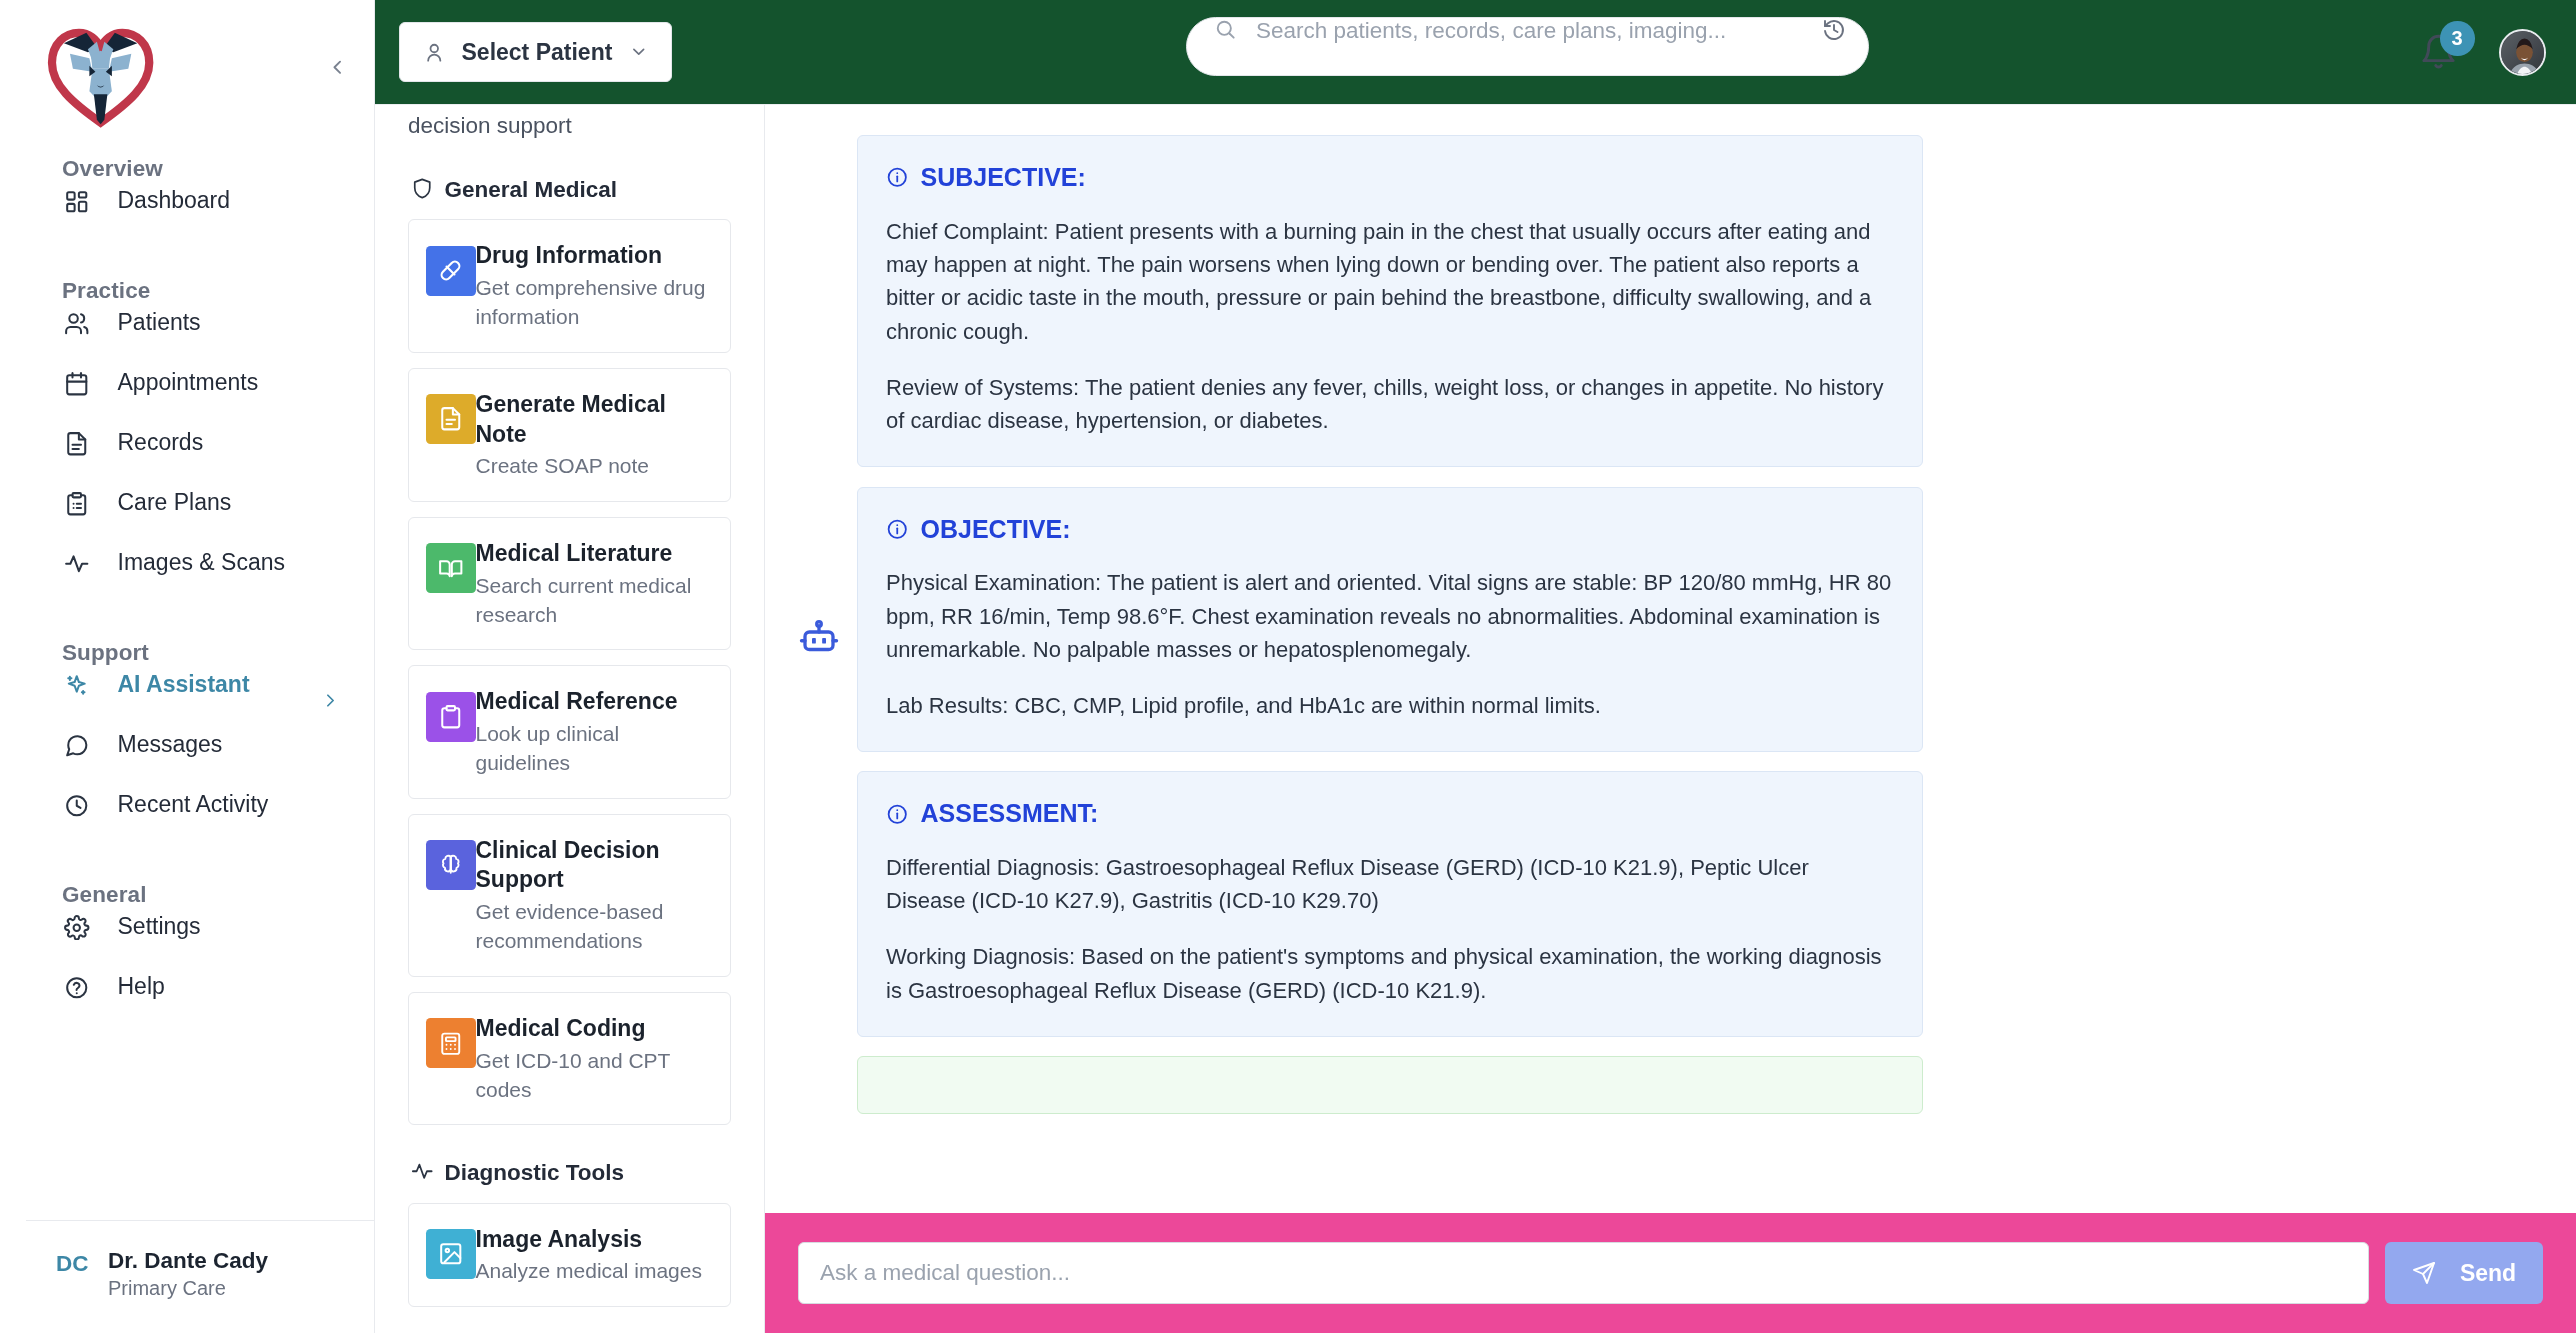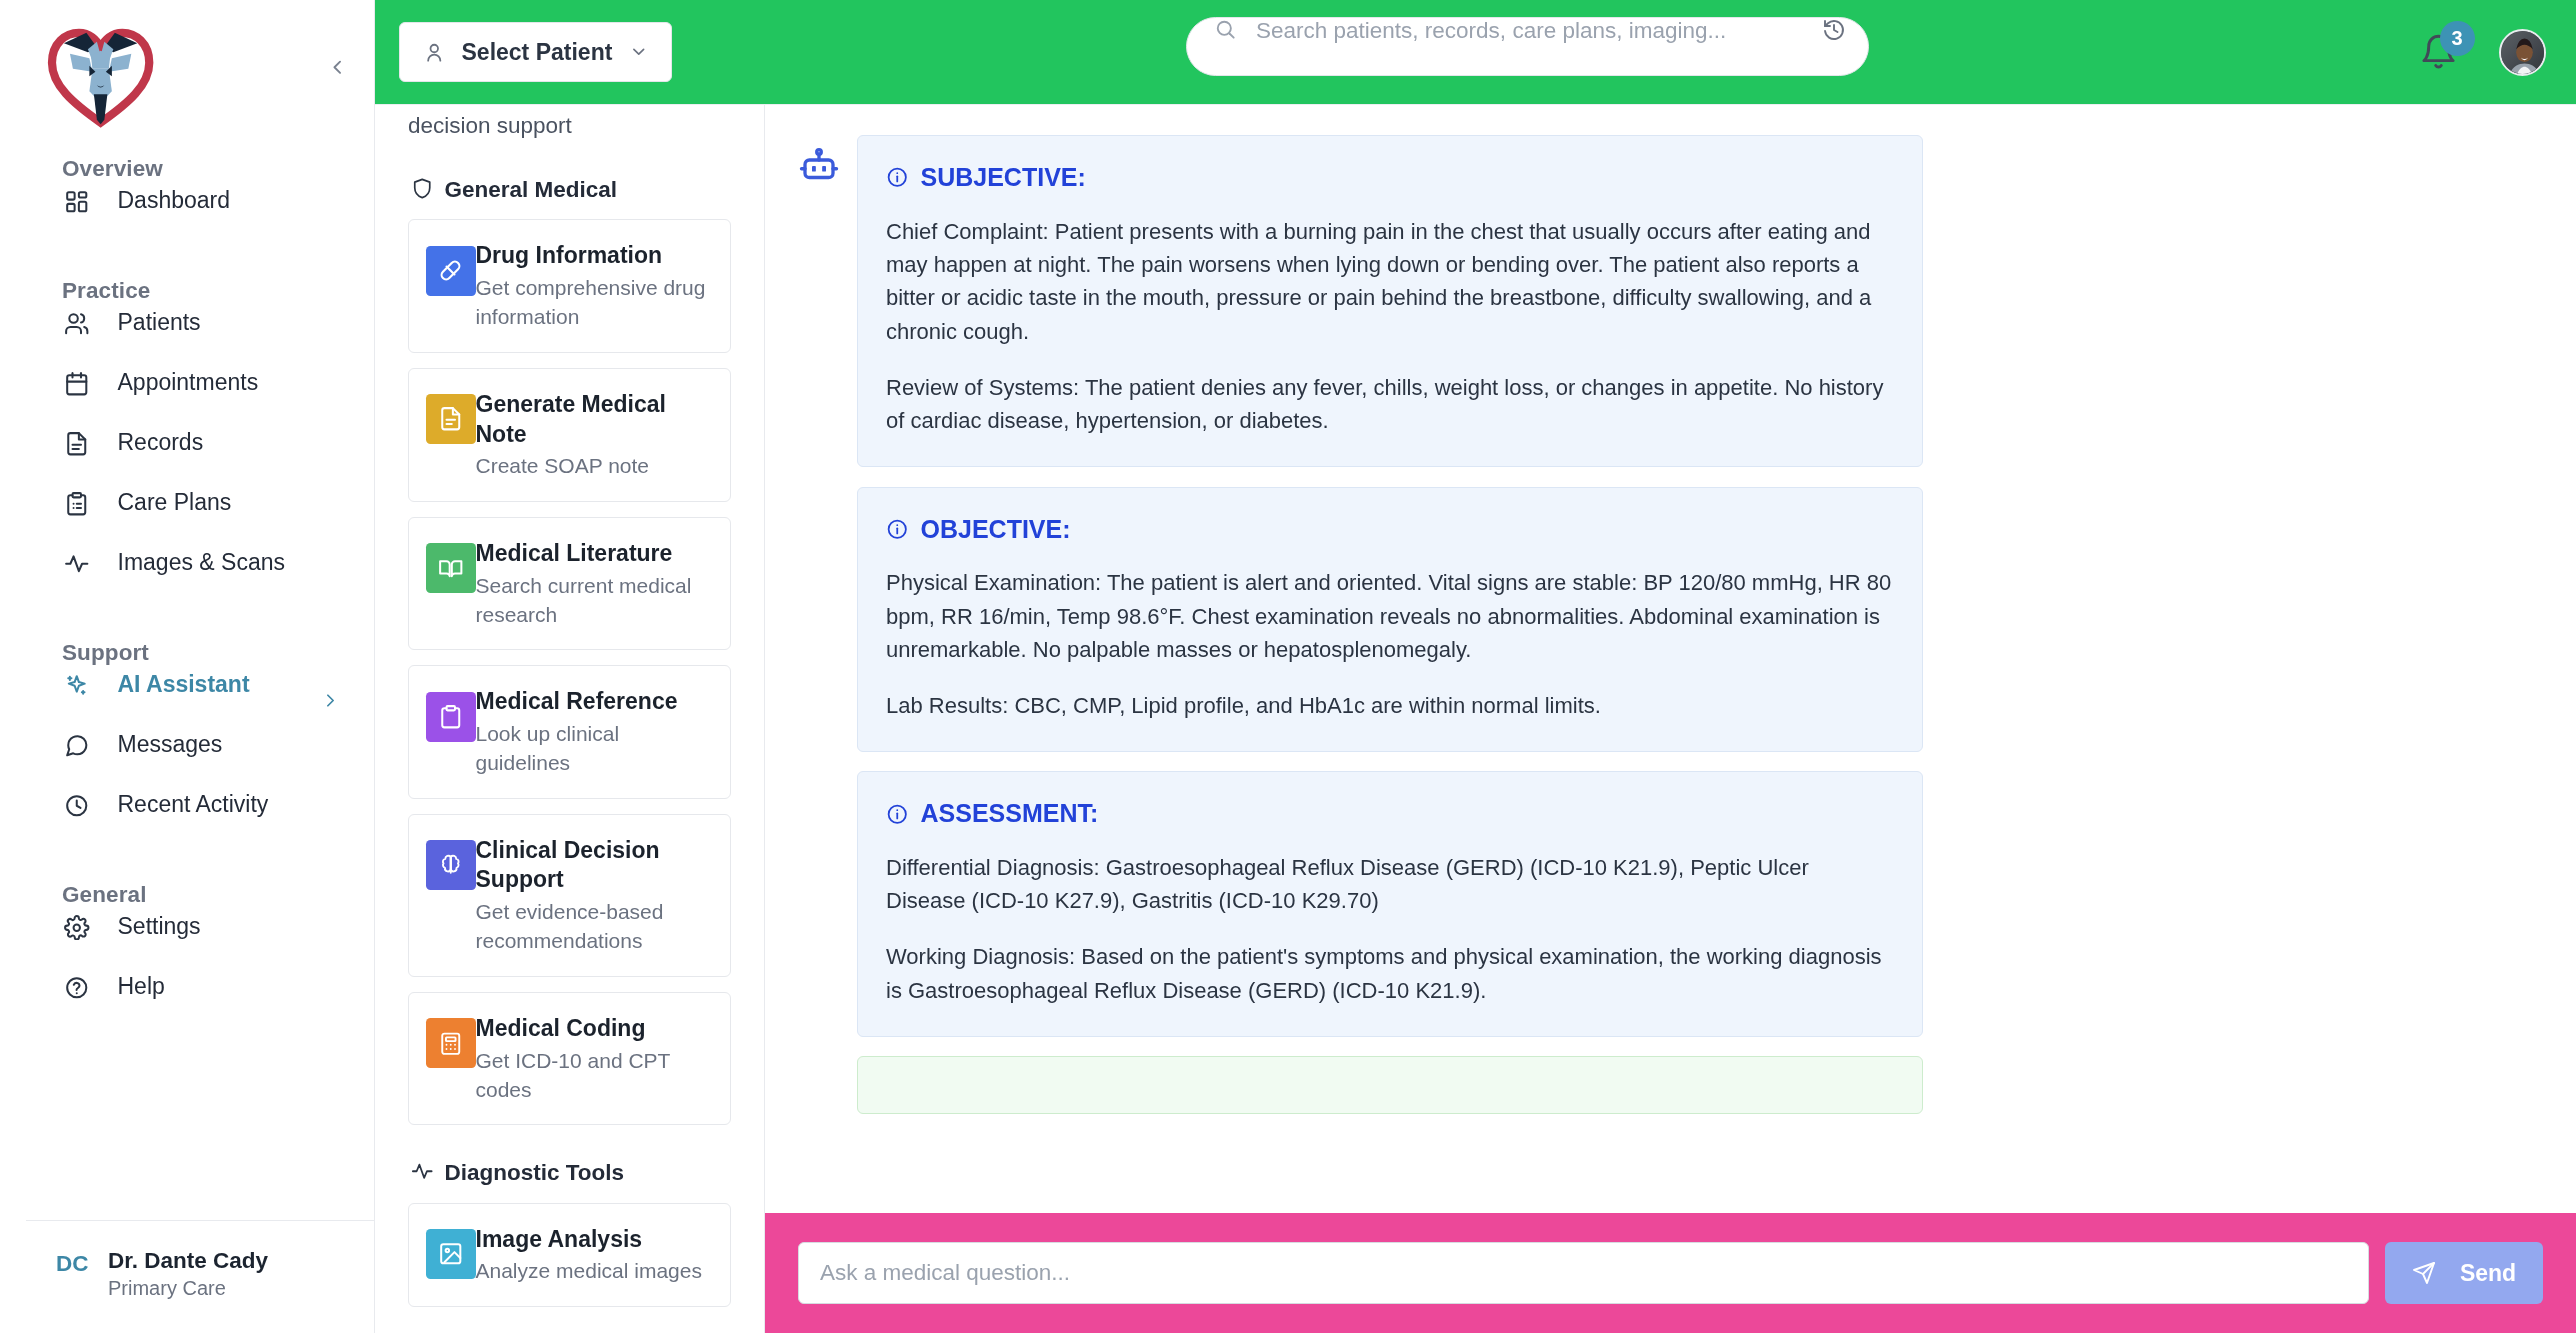--- a/index.html
+++ b/index.html
@@ -49,21 +49,21 @@
     display: flex; align-items: flex-start; gap: 19.5px;
   }
   .user-initials { color: #3d87a6; font-size: 22.5px; font-weight: 600; padding-top: 4.5px; }
   .user-name { font-size: 22.5px; font-weight: 700; color: #1c2430; line-height: 1.25; }
   .user-role { font-size: 20px; color: #6b7280; line-height: 1.35; }
 
   
   .main { flex: 1 1 auto; position: relative; height: 1333px; }
   .topbar {
     position: absolute; top: 0; left: 0; right: 0; height: 105px;
-    background: #22c55e; border-bottom: 1.5px solid #eceef1;
+    background: #14532d; border-bottom: 1.5px solid #eceef1;
     display: flex; align-items: center; z-index: 30;
   }
   .patient-select {
     margin-left: 24px; height: 60px; padding: 0 22.5px;
     border: 1.5px solid #e3e6ea; border-radius: 6px; background: #fff;
     display: flex; align-items: center; gap: 16.5px;
     font-size: 23px; font-weight: 600; color: #2b3442; cursor: pointer;
   }
   .search-wrap {
     position: absolute; left: 811px; width: 683px; top: 16.5px;
@@ -117,21 +117,21 @@
   .tool-txt { padding-top: 1.5px; }
   .tool-title { font-size: 23px; font-weight: 700; color: #1b222c; line-height: 1.3; }
   .tool-desc { font-size: 21px; color: #6b7280; line-height: 1.38; margin-top: 3px; }
 
   
   .chat-area { flex: 1 1 auto; position: relative; background: #fff; overflow: hidden; }
   .chat-scroll {
     position: absolute; top: 0; left: 0; right: 0; bottom: 120px;
     padding: 30px 45px 0 33px; overflow: hidden;
   }
-  .msg-row { display: flex; gap: 16.5px; align-items: flex-start; }
+  .msg-row { display: flex; gap: 16.5px; align-items: center; }
   .bot-ico { flex: 0 0 42px; width: 42px; height: 42px; margin-top: 10.5px; color: #3b5bdb; }
   .msg-col { flex: 1 1 auto; max-width: 1066px; }
   .soap-block {
     border: 1.5px solid #dbe6f5; border-radius: 6px; background: #eff5fd;
     padding: 27px 28.5px 28.5px 28.5px; margin-bottom: 19.5px;
   }
   .soap-block.plan { border-color: #cdeccd; background: #f1fbf2; }
   .soap-head {
     display: flex; align-items: center; gap: 12px;
     font-size: 25px; font-weight: 600; color: #2242d8; margin-bottom: 22.5px;

